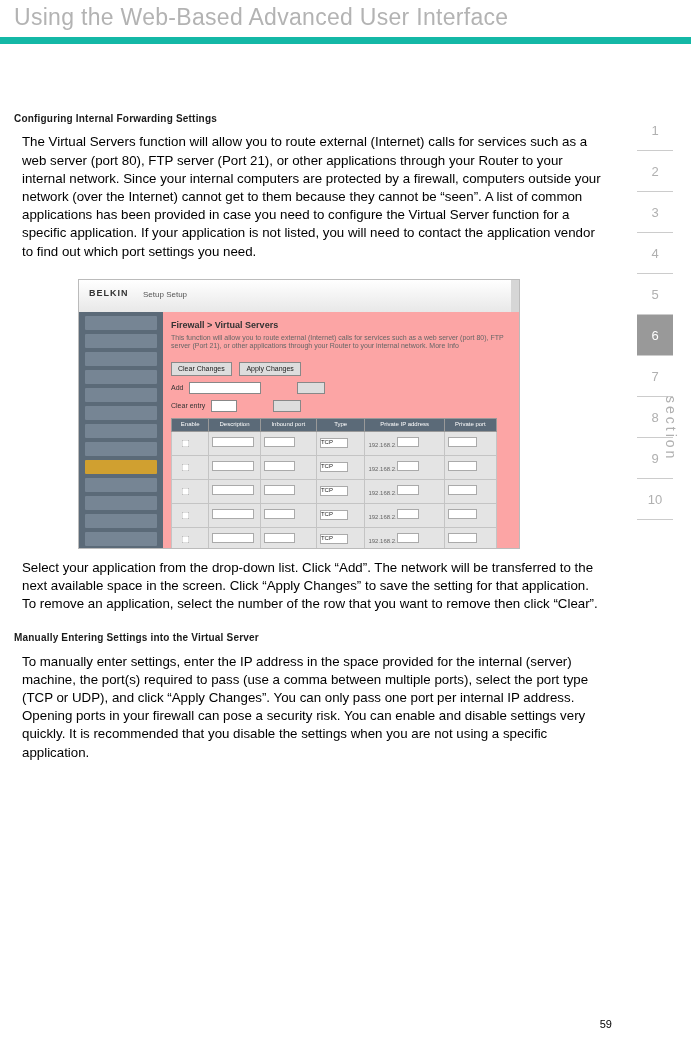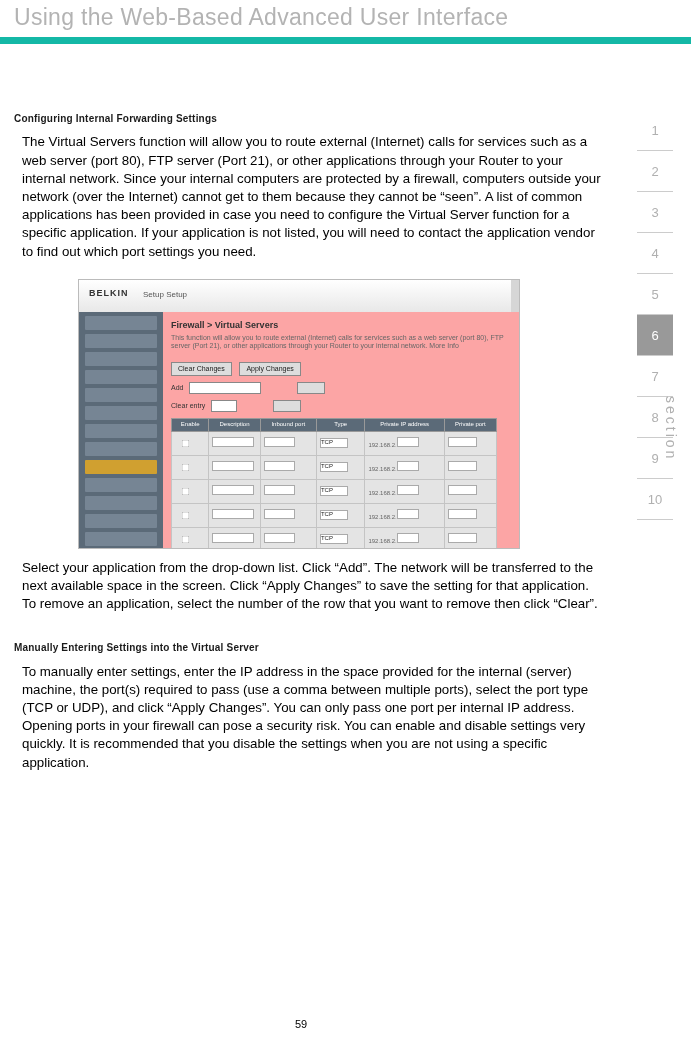--- a/index.html
+++ b/index.html
@@ -27,21 +27,21 @@
   .tbl{margin:4px 8px;border-collapse:collapse;width:326px}
   .tbl th{background:#5b6a78;color:#fff;font-size:6px;font-weight:normal;padding:2px 3px;border:1px solid #999}
   .tbl td{background:#e4e4e4;font-size:6px;padding:2px 3px;border:1px solid #c4c4c4;height:10px}
   .tbl td .cell-in{display:inline-block;width:90%;height:8px;background:#fff;border:1px solid #aaa}
   .tbl td .cell-sel{display:inline-block;width:26px;height:8px;background:#fff;border:1px solid #aaa}
   .tbl td .ip{font-size:6px;color:#666}
   .side-tabs{position:absolute;right:18px;top:110px;width:36px}
   .tab{height:40px;border-bottom:1px solid #ccc;display:flex;align-items:center;justify-content:center;font-size:13px;color:#b0b0b0}
   .tab.active{background:#999;color:#fff}
   .section-label{position:absolute;right:12px;top:396px;font-size:14px;color:#b0b0b0;letter-spacing:3px;writing-mode:vertical-rl;transform:rotate(0deg)}
-  .pagenum{position:absolute;bottom:16px;left:2px;width:598px;text-align:center;font-size:11px;color:#000}
+  .pagenum{position:absolute;bottom:16px;left:14px;width:598px;text-align:right;font-size:11px;color:#000}
 </style>
 </head>
 <body>
 
 <div class="page-title">Using the Web-Based Advanced User Interface</div>
 
 <div class="side-tabs" id="side-tabs">
     <div class="tab">1</div>
     <div class="tab">2</div>
     <div class="tab">3</div>
@@ -151,18 +151,18 @@
                 <td><span class="cell-in" style="width:60%"></span></td>
               </tr>
             </tbody>
         </table>
       </div>
     </div>
   </div>
 
   <p class="body-text">Select your application from the drop-down list. Click “Add”. The network will be transferred to the next available space in the screen. Click “Apply Changes” to save the setting for that application. To remove an application, select the number of the row that you want to remove then click “Clear”.</p>
 
-  <div class="section-heading" style="margin-top:28px">Manually Entering Settings into the Virtual Server</div>
+  <div class="section-heading" style="margin-top:18px">Manually Entering Settings into the Virtual Server</div>
   <p class="body-text">To manually enter settings, enter the IP address in the space provided for the internal (server) machine, the port(s) required to pass (use a comma between multiple ports), select the port type (TCP or UDP), and click “Apply Changes”. You can only pass one port per internal IP address. Opening ports in your firewall can pose a security risk. You can enable and disable settings very quickly. It is recommended that you disable the settings when you are not using a specific application.</p>
 
 </div>
 
 <div class="pagenum">59</div>
 
 </body></html>

